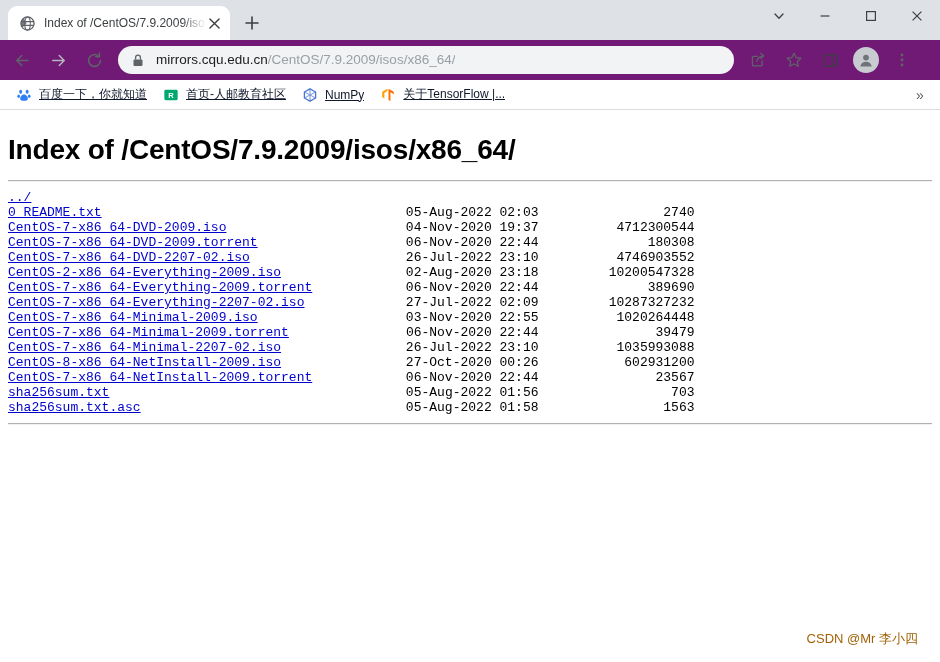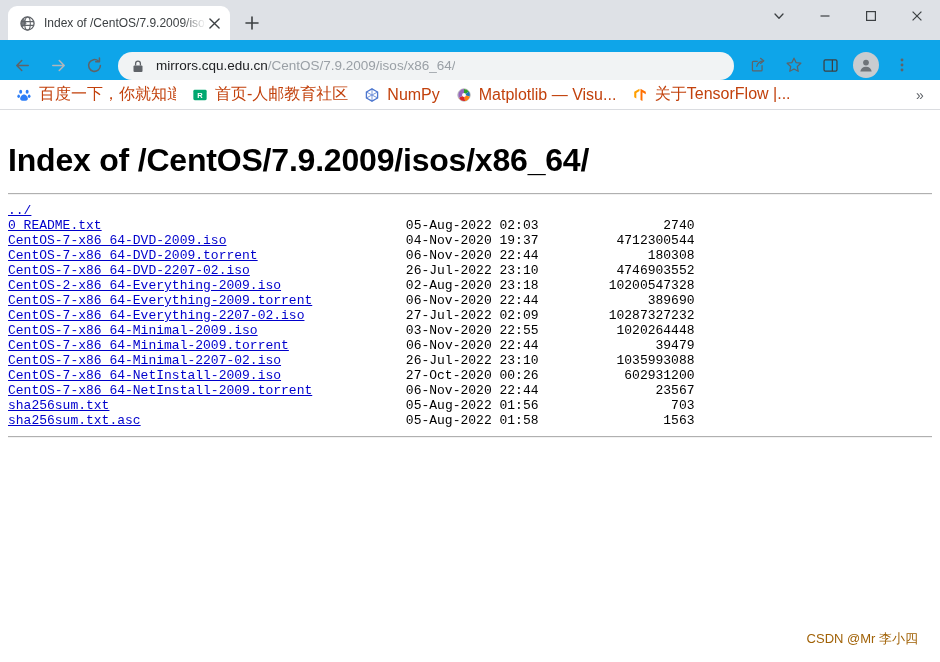--- a/index.html
+++ b/index.html
@@ -97,23 +97,23 @@
     height: 32px;
     display: flex;
     align-items: center;
     justify-content: center;
     color: #3c4043;
   }
 
   
   .toolbar {
     height: 40px;
-    background: #0ea5e9;
-    display: flex;
-    align-items: flex-end;
+    background: #701a75;
+    display: flex;
+    align-items: center;
     padding: 0 20px 0 4px;
     box-sizing: border-box;
     flex: 0 0 auto;
   }
   .tb-btn {
     width: 30px;
     height: 30px;
     margin: 0 3px;
     display: flex;
     align-items: center;
@@ -193,25 +193,26 @@
     width: 16px;
     height: 16px;
     flex: 0 0 16px;
     display: flex;
     align-items: center;
     justify-content: center;
     font-size: 11px;
   }
   .bm-label {
     margin-left: 7px;
-    font-size: 16px;
-    color: #c2410c;
+    font-size: 12px;
+    color: #0f172a;
     white-space: nowrap;
     overflow: hidden;
     text-overflow: clip;
+    text-decoration: underline;
   }
   .bm-overflow {
     position: absolute;
     right: 10px;
     font-size: 14px;
     color: #5f6368;
     display: flex;
     align-items: center;
     justify-content: center;
     width: 20px;
@@ -224,24 +225,24 @@
     background: #ffffff;
     position: relative;
     overflow: hidden;
     padding: 0;
   }
   .page {
     padding: 8px 8px 0 8px;
   }
   h1.index-title {
     font-family: "Liberation Sans", sans-serif;
-    font-size: 32px;
+    font-size: 28px;
     font-weight: bold;
     color: #000000;
-    margin: 24px 0 14px 0;
+    margin: 16px 0 14px 0;
     letter-spacing: -0.2px;
   }
   hr.rule {
     border: none;
     border-top: 1px solid #b0b0b0;
     border-bottom: 1px solid #f2f2f2;
     margin: 0;
     height: 0;
   }
   pre.listing {
@@ -416,34 +417,20 @@
     <div class="bm">
       <span class="bm-icon">
         <svg width="14" height="14" viewBox="0 0 16 16">
           <path d="M8 1 L14.4 4.6 V11.4 L8 15 L1.6 11.4 V4.6 Z" fill="none" stroke="#4d77cf" stroke-width="1.5"></path>
           <path d="M8 1 L8 15 M1.6 4.6 L14.4 11.4 M14.4 4.6 L1.6 11.4" stroke="#4d77cf" stroke-width="1.1" opacity="0.8"></path>
         </svg>
       </span>
       <span class="bm-label">NumPy</span>
     </div>
 
-    <div class="bm">
-      <span class="bm-icon">
-        <svg width="14" height="14" viewBox="0 0 16 16">
-          <circle cx="8" cy="8" r="7" fill="#ffffff" stroke="#888" stroke-width="0.8"></circle>
-          <path d="M8 8 L8 1.1 A6.9 6.9 0 0 1 13.6 4 Z" fill="#2ca02c"></path>
-          <path d="M8 8 L13.6 4 A6.9 6.9 0 0 1 14.5 9.6 Z" fill="#1f77b4"></path>
-          <path d="M8 8 L14.5 9.6 A6.9 6.9 0 0 1 9.2 14.8 Z" fill="#ff7f0e"></path>
-          <path d="M8 8 L9.2 14.8 A6.9 6.9 0 0 1 2.3 11.2 Z" fill="#d62728"></path>
-          <path d="M8 8 L2.3 11.2 A6.9 6.9 0 0 1 8 1.1 Z" fill="#9467bd"></path>
-          <circle cx="8" cy="8" r="2.2" fill="#ffffff"></circle>
-        </svg>
-      </span>
-      <span class="bm-label">Matplotlib — Visu...</span>
-    </div>
 
 
     <div class="bm">
       <span class="bm-icon">
         <svg width="14" height="14" viewBox="0 0 16 16">
           <path d="M8.6 0.8 L14.6 4.2 V7 L10.8 4.8 V14.8 L8.6 13.6 Z" fill="#ff6f00"></path>
           <path d="M7.4 0.8 L1.4 4.2 V10.6 L3.8 12 V5.6 L7.4 3.5 Z" fill="#ffa000"></path>
         </svg>
       </span>
       <span class="bm-label">关于TensorFlow |...</span>
@@ -463,21 +450,21 @@
 <span><a href="#">0_README.txt</a><span>                                       05-Aug-2022 02:03                2740
 </span><a href="#">CentOS-7-x86_64-DVD-2009.iso</a><span>                       04-Nov-2020 19:37          4712300544
 </span><a href="#">CentOS-7-x86_64-DVD-2009.torrent</a><span>                   06-Nov-2020 22:44              180308
 </span><a href="#">CentOS-7-x86_64-DVD-2207-02.iso</a><span>                    26-Jul-2022 23:10          4746903552
 </span><a href="#">CentOS-2-x86_64-Everything-2009.iso</a><span>                02-Aug-2020 23:18         10200547328
 </span><a href="#">CentOS-7-x86_64-Everything-2009.torrent</a><span>            06-Nov-2020 22:44              389690
 </span><a href="#">CentOS-7-x86_64-Everything-2207-02.iso</a><span>             27-Jul-2022 02:09         10287327232
 </span><a href="#">CentOS-7-x86_64-Minimal-2009.iso</a><span>                   03-Nov-2020 22:55          1020264448
 </span><a href="#">CentOS-7-x86_64-Minimal-2009.torrent</a><span>               06-Nov-2020 22:44               39479
 </span><a href="#">CentOS-7-x86_64-Minimal-2207-02.iso</a><span>                26-Jul-2022 23:10          1035993088
-</span><a href="#">CentOS-7-x86_64-NetInstall-2009.iso</a><span>                27-Oct-2020 00:26           602931200
+</span><a href="#">CentOS-8-x86_64-NetInstall-2009.iso</a><span>                27-Oct-2020 00:26           602931200
 </span><a href="#">CentOS-7-x86_64-NetInstall-2009.torrent</a><span>            06-Nov-2020 22:44               23567
 </span><a href="#">sha256sum.txt</a><span>                                      05-Aug-2022 01:56                 703
 </span><a href="#">sha256sum.txt.asc</a><span>                                  05-Aug-2022 01:58                1563
 </span></span></pre>
 
       <hr class="rule">
     </div>
 
     <div class="watermark">CSDN @Mr 李小四</div>
   </div>

